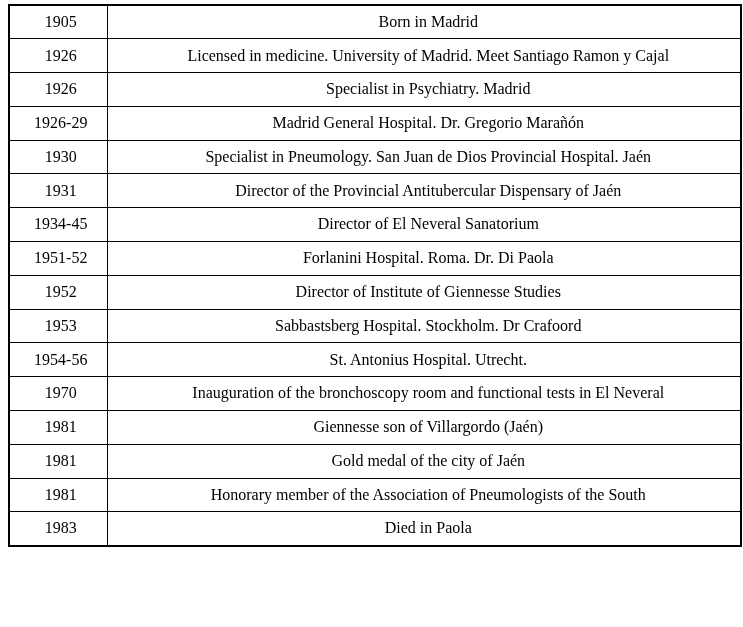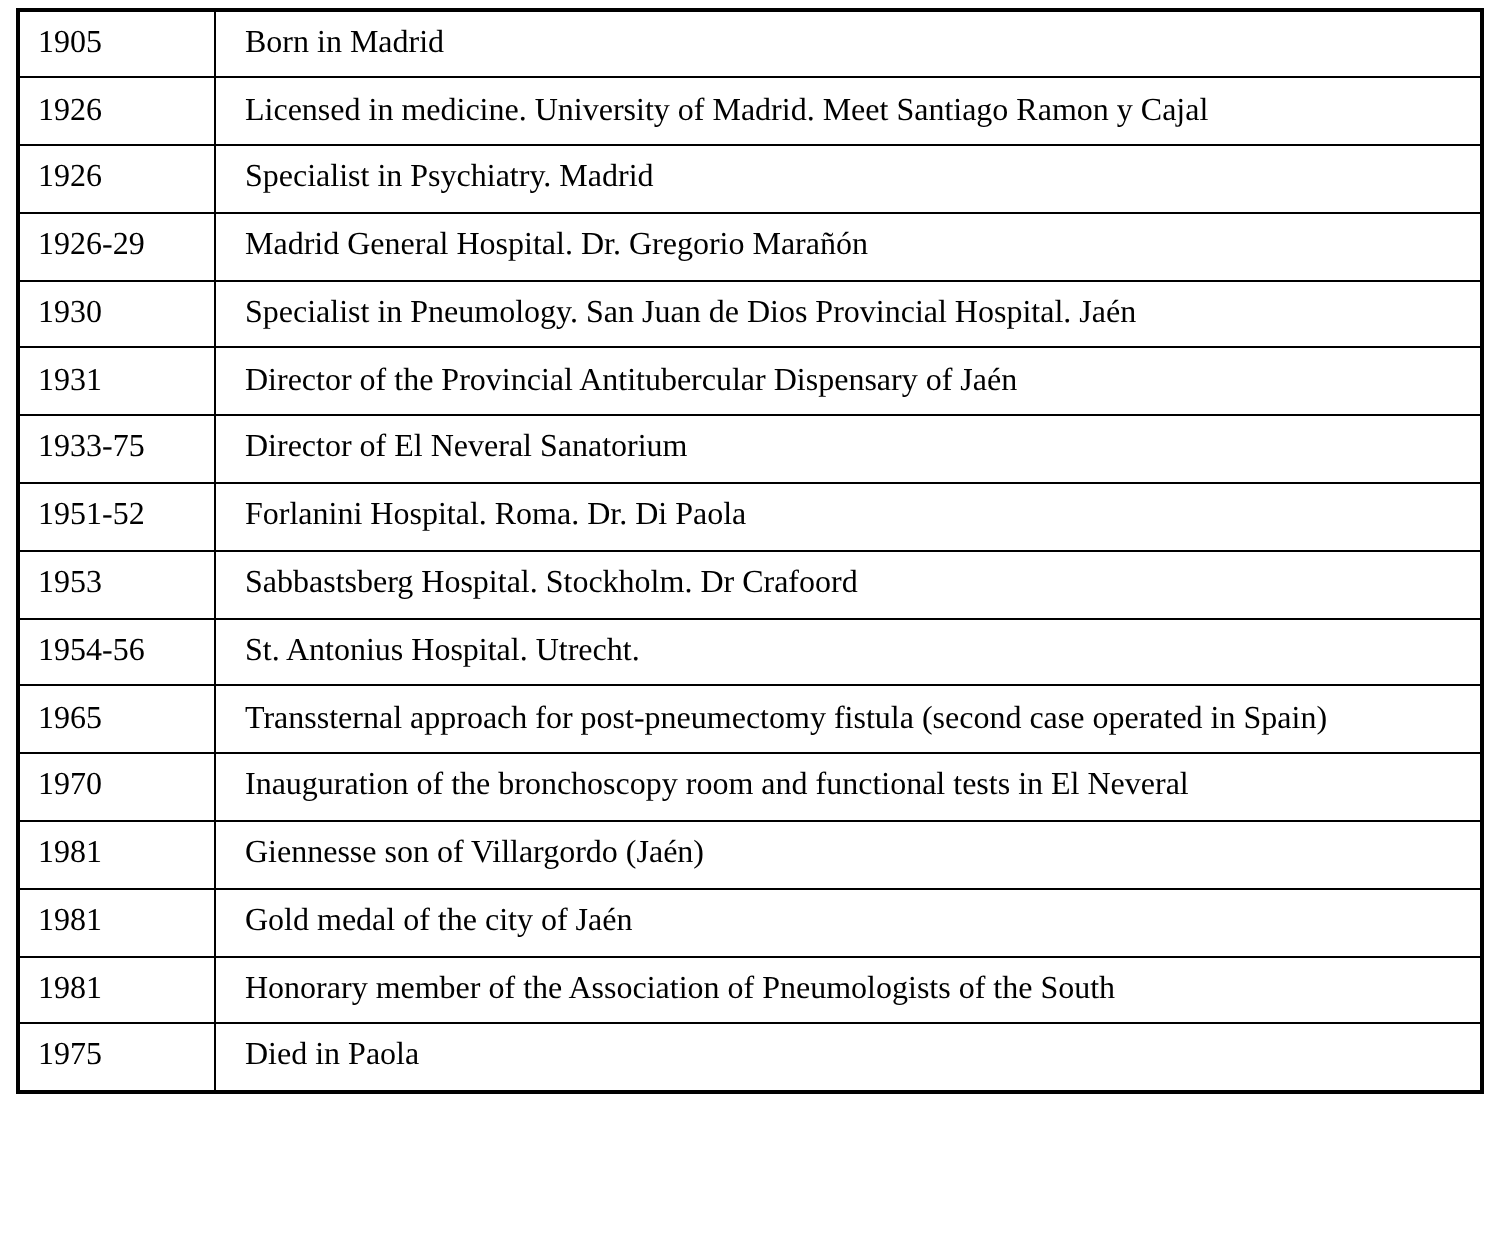--- a/index.html
+++ b/index.html
@@ -19,20 +19,21 @@
     font-family: "Liberation Serif", "DejaVu Serif", serif;
     color: var(--text-color);
     overflow: hidden;
   }
   table.timeline {
     border-collapse: collapse;
     table-layout: fixed;
     width: 732px;
     margin: 4px 0 0 8px;
     border: 2px solid var(--border-color);
+    text-align: center;
   }
   table.timeline td {
     border: 1px solid var(--border-color);
     height: 33.8px;
     vertical-align: middle;
     font-size: 16px;
     line-height: 1.15;
     white-space: nowrap;
     overflow: hidden;
   }
@@ -74,45 +75,45 @@
     <td class="year-cell">1930</td>
     <td class="event-cell">Specialist in Pneumology. San Juan de Dios Provincial Hospital. Jaén</td>
   </tr>
 
   <tr>
     <td class="year-cell">1931</td>
     <td class="event-cell">Director of the Provincial Antitubercular Dispensary of Jaén</td>
   </tr>
 
   <tr>
-    <td class="year-cell">1933-75</td>
+    <td class="year-cell">1934-45</td>
     <td class="event-cell">Director of El Neveral Sanatorium</td>
   </tr>
 
 
   <tr>
     <td class="year-cell">1951-52</td>
     <td class="event-cell">Forlanini Hospital. Roma. Dr. Di Paola</td>
   </tr>
 
+  <tr>
+    <td class="year-cell">1952</td>
+    <td class="event-cell">Director of Institute of Giennesse Studies</td>
+  </tr>
 
   <tr>
     <td class="year-cell">1953</td>
     <td class="event-cell">Sabbastsberg Hospital. Stockholm. Dr Crafoord</td>
   </tr>
 
   <tr>
     <td class="year-cell">1954-56</td>
     <td class="event-cell">St. Antonius Hospital. Utrecht.</td>
   </tr>
 
-  <tr>
-    <td class="year-cell">1965</td>
-    <td class="event-cell">Transsternal approach for post-pneumectomy fistula (second case operated in Spain)</td>
-  </tr>
 
   <tr>
     <td class="year-cell">1970</td>
     <td class="event-cell">Inauguration of the bronchoscopy room and functional tests in El Neveral</td>
   </tr>
 
   <tr>
     <td class="year-cell">1981</td>
     <td class="event-cell">Giennesse son of Villargordo (Jaén)</td>
   </tr>
@@ -121,17 +122,17 @@
     <td class="year-cell">1981</td>
     <td class="event-cell">Gold medal of the city of Jaén</td>
   </tr>
 
   <tr>
     <td class="year-cell">1981</td>
     <td class="event-cell">Honorary member of the Association of Pneumologists of the South</td>
   </tr>
 
   <tr>
-    <td class="year-cell">1975</td>
+    <td class="year-cell">1983</td>
     <td class="event-cell">Died in Paola</td>
   </tr>
 </tbody>
 </table>
 
 </body></html>

